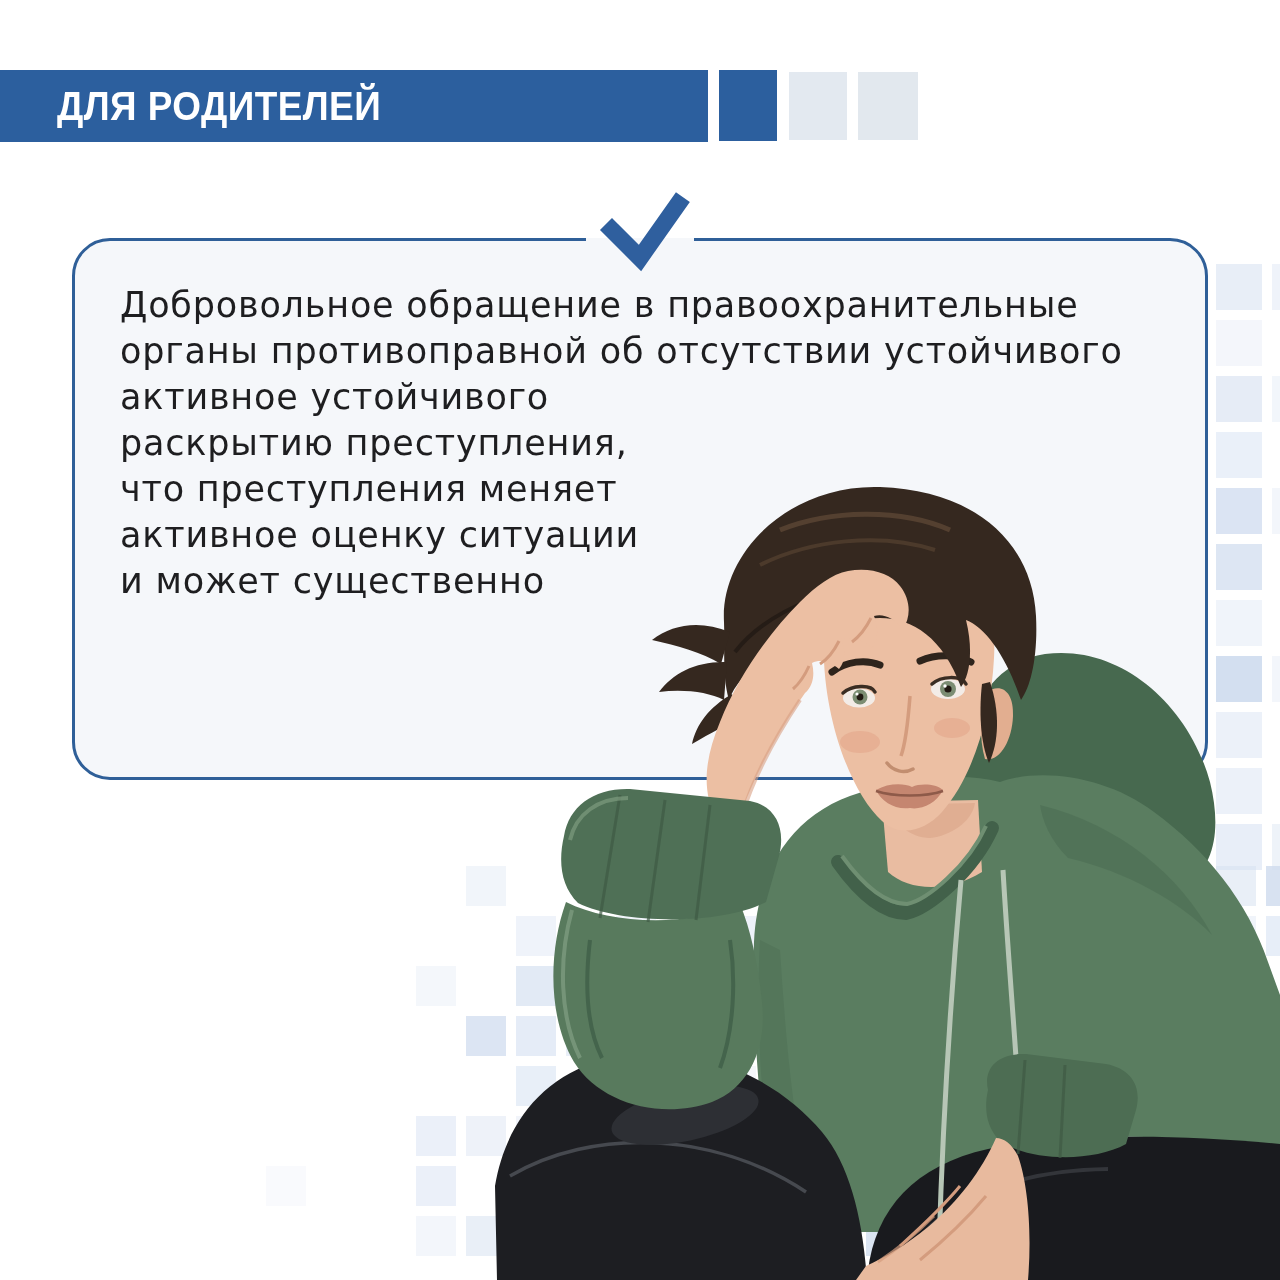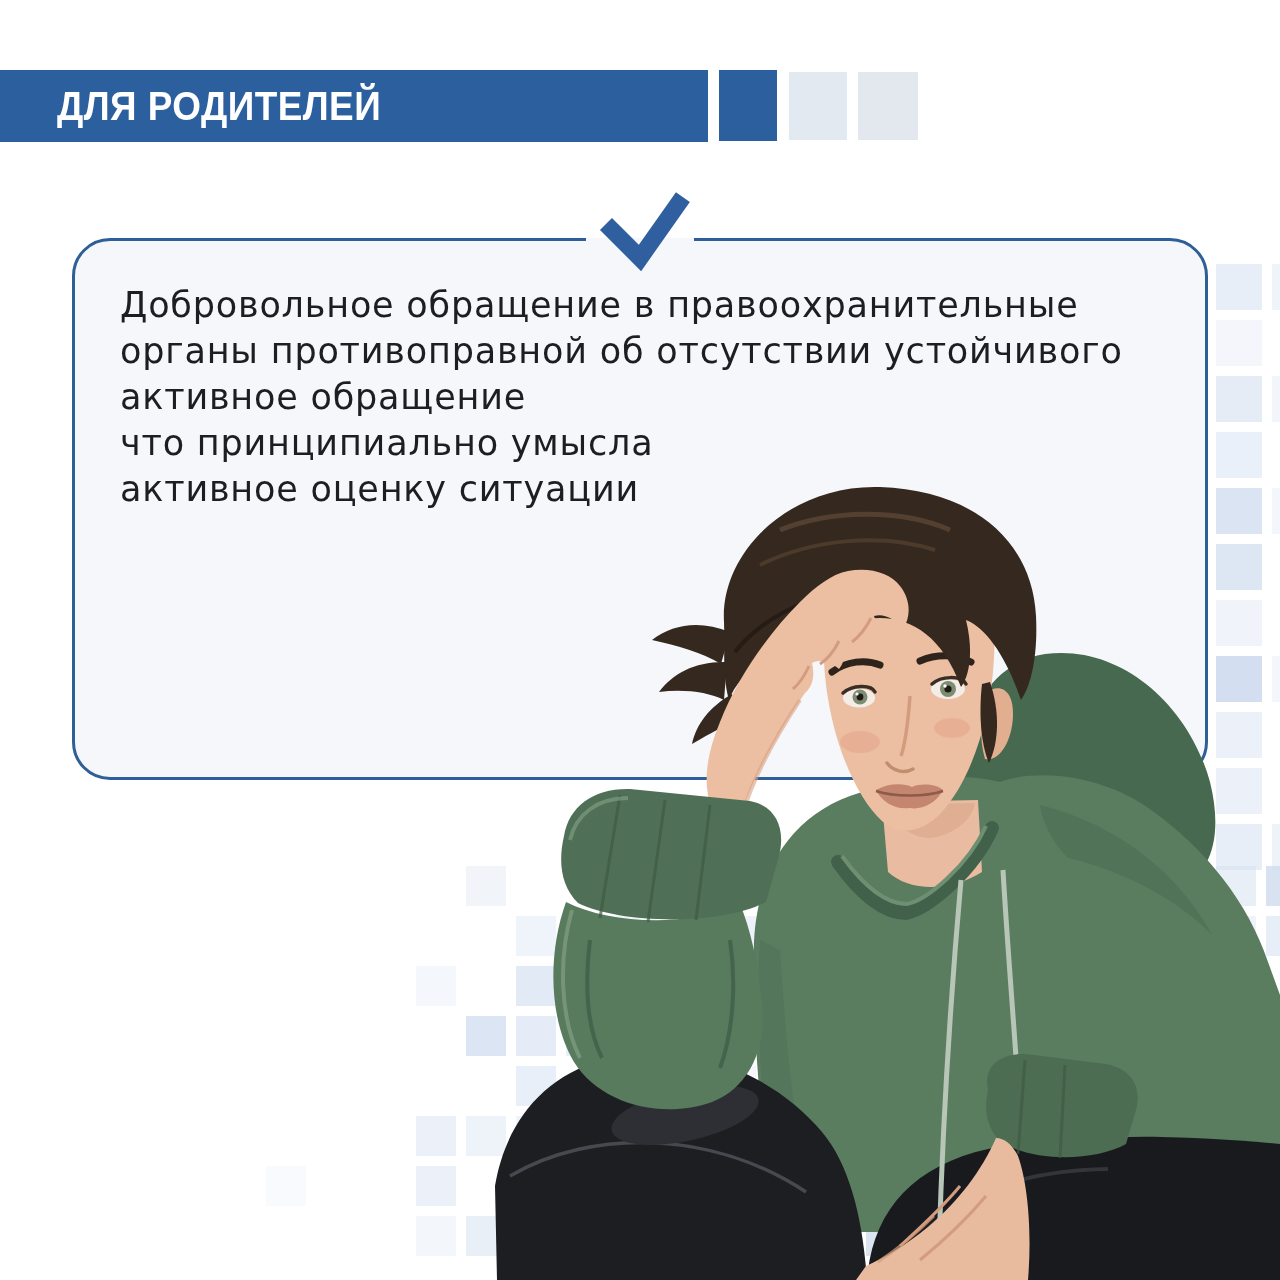--- a/index.html
+++ b/index.html
@@ -138,23 +138,25 @@
 <div class="card"></div>
 <div class="border-gap"></div>
 
 <svg class="check-svg" viewBox="0 0 92 80">
   <polyline points="14,38 42,66 80,12" fill="none" stroke="#2f5f9e" stroke-width="17" stroke-linecap="square" stroke-linejoin="miter"></polyline>
 </svg>
 
 <div class="card-text">
   <div>Добровольное обращение в правоохранительные</div>
   <div>органы противоправной об отсутствии устойчивого</div>
-  <div>активное обращение</div>
-  <div>что принципиально умысла</div>
+  <div>активное устойчивого</div>
+  <div>раскрытию преступления,</div>
+  <div>что преступления меняет</div>
   <div>активное оценку ситуации</div>
+  <div>и может существенно</div>
 </div>
 
 <svg class="photo-svg" viewBox="0 0 800 810">
 
   <path fill="var(--hood_dark)" d="M478,345 C470,258 508,192 565,184 C638,174 708,232 730,312 C741,357 736,396 706,414 C660,362 570,348 478,345 Z"></path>
 
   <path fill="var(--hoodie_green)" d="M274,472 C278,392 318,337 390,320 C440,308 482,302 520,312 C562,297 628,307 674,342 C726,380 768,432 788,492 L800,525 L800,682 C738,670 658,662 584,670 C538,674 498,687 468,707 L428,762 L298,762 C284,692 271,562 274,472 Z"></path>
   <path fill="#4b6c52" opacity=".55" d="M560,335 C640,355 700,405 732,465 C700,432 648,402 588,388 C570,370 562,350 560,335 Z"></path>
   <path fill="#4b6c52" opacity=".4" d="M300,480 C305,560 312,640 325,700 C305,700 295,695 290,688 C280,620 276,540 280,470 Z"></path>
 

